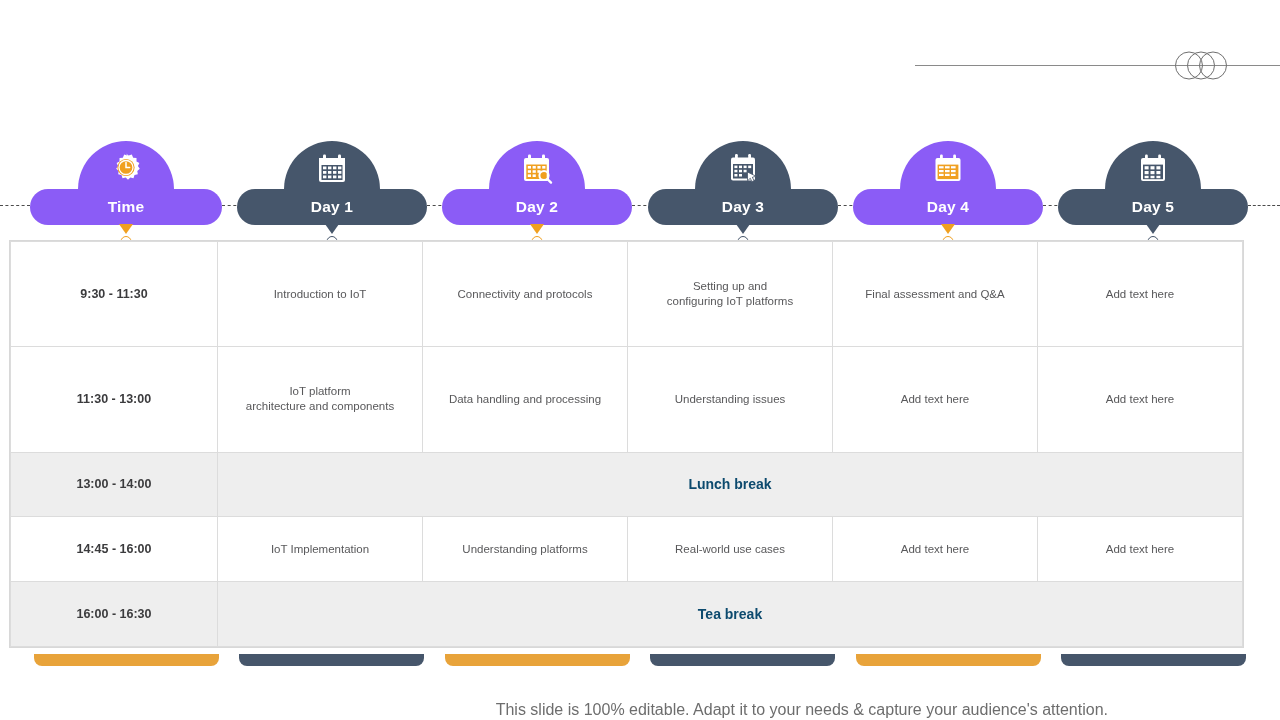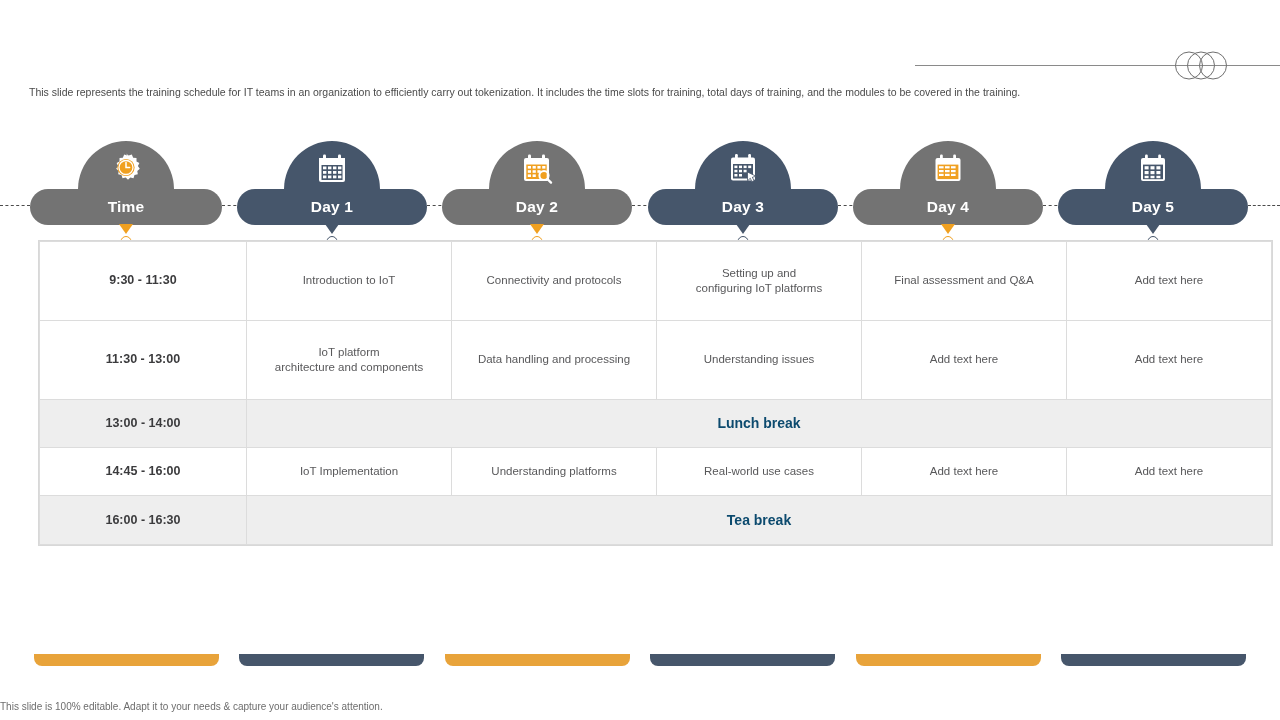--- a/index.html
+++ b/index.html
@@ -59,37 +59,37 @@
     width: 0; height: 0;
     border-left: 7px solid transparent;
     border-right: 7px solid transparent;
     border-top: 10px solid #f0a020;
   }
   .badge-dot {
     position: absolute; top: 95px; left: 50%; transform: translateX(-50%);
     width: 11px; height: 11px; border-radius: 50%;
     background: #ffffff; border: 1.4px solid #f0a020;
   }
-  .orange .badge-dome, .orange .badge-pill { background: #737373; }
+  .orange .badge-dome, .orange .badge-pill { background: #8b5cf6; }
   .orange .badge-tail { border-top-color: #f0a020; }
   .orange .badge-dot { border-color: #f0a020; }
   .navy .badge-dome, .navy .badge-pill { background: #46566b; text-align: right; }
   .navy .badge-tail { border-top-color: #46566b; }
   .navy .badge-dot { border-color: #46566b; }
 
   
   .bottom-bar {
     position: absolute; top: 654px; height: 12px;
     border-radius: 0 0 8px 8px;
   }
 
   
   #table-wrap {
-    position: absolute; left: 38px; top: 240px;
-    width: 1235px; height: 306px;
+    position: absolute; left: 9px; top: 240px;
+    width: 1235px; height: 408px;
     background: #ffffff;
     border: 1px solid #d8d8d8;
   }
   table { width: 100%; height: 100%; border-collapse: collapse; table-layout: fixed; }
   td {
     border: 1px solid #dcdcdc;
     text-align: center; vertical-align: middle;
     font-size: 11.5px; color: #58585a; line-height: 15px;
     padding: 4px 8px;
   }
@@ -99,21 +99,21 @@
   }
   tr.break td { background: #eeeeee; margin-left: 36px; }
   tr.break td.break-label {
     font-size: 14px; font-weight: bold; color: #0c4a6e;
   }
   tr.break td.time { background: #eeeeee; }
 
   
   #footer-note {
     position: absolute; left: 0; top: 701px; width: 1108px;
-    text-align: left; font-size: 10px; color: #6d6d6d;
+    text-align: right; font-size: 16px; color: #6d6d6d;
   }
   #page-num {
     position: absolute; right: 14px; top: 683px;
     font-size: 15px; color: #8c8c8c; margin-top: 48px;
   }
 </style>
 </head>
 <body>
 
 <div id="slide">
@@ -121,21 +121,20 @@
   <div id="title-rule"></div>
 
   <div id="logo-circles">
     <svg width="62" height="31" viewBox="0 0 62 31">
       <circle cx="17" cy="15.5" r="13.5" fill="none" stroke="#6f6f6f" stroke-width="1"></circle>
       <circle cx="29" cy="15.5" r="13.5" fill="none" stroke="#6f6f6f" stroke-width="1"></circle>
       <circle cx="41" cy="15.5" r="13.5" fill="none" stroke="#6f6f6f" stroke-width="1"></circle>
     </svg>
   </div>
 
-  <div id="subtitle">This slide represents the training schedule for IT teams in an organization to efficiently carry out tokenization. It includes the time slots for training, total days of training, and the modules to be covered in the training.</div>
 
   <div class="dash-seg" style="left:0px;   width:30px;"></div>
   <div class="dash-seg" style="left:222px; width:20px;"></div>
   <div class="dash-seg" style="left:427px; width:20px;"></div>
   <div class="dash-seg" style="left:632px; width:20px;"></div>
   <div class="dash-seg" style="left:838px; width:20px;"></div>
   <div class="dash-seg" style="left:1043px;width:20px;"></div>
   <div class="dash-seg" style="left:1248px;width:32px;"></div>
 
   <div class="badge-group orange" style="left:30px; width:192px;">

